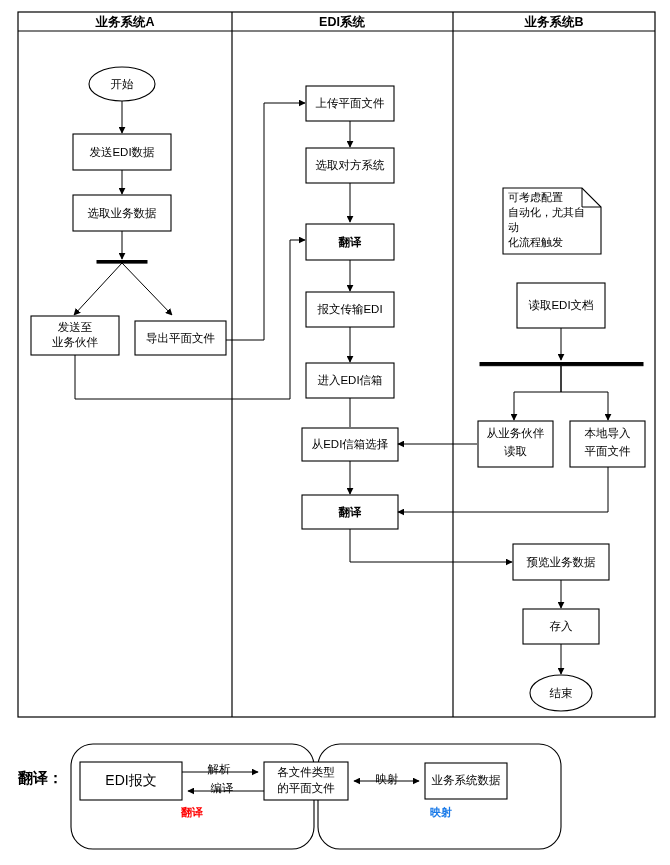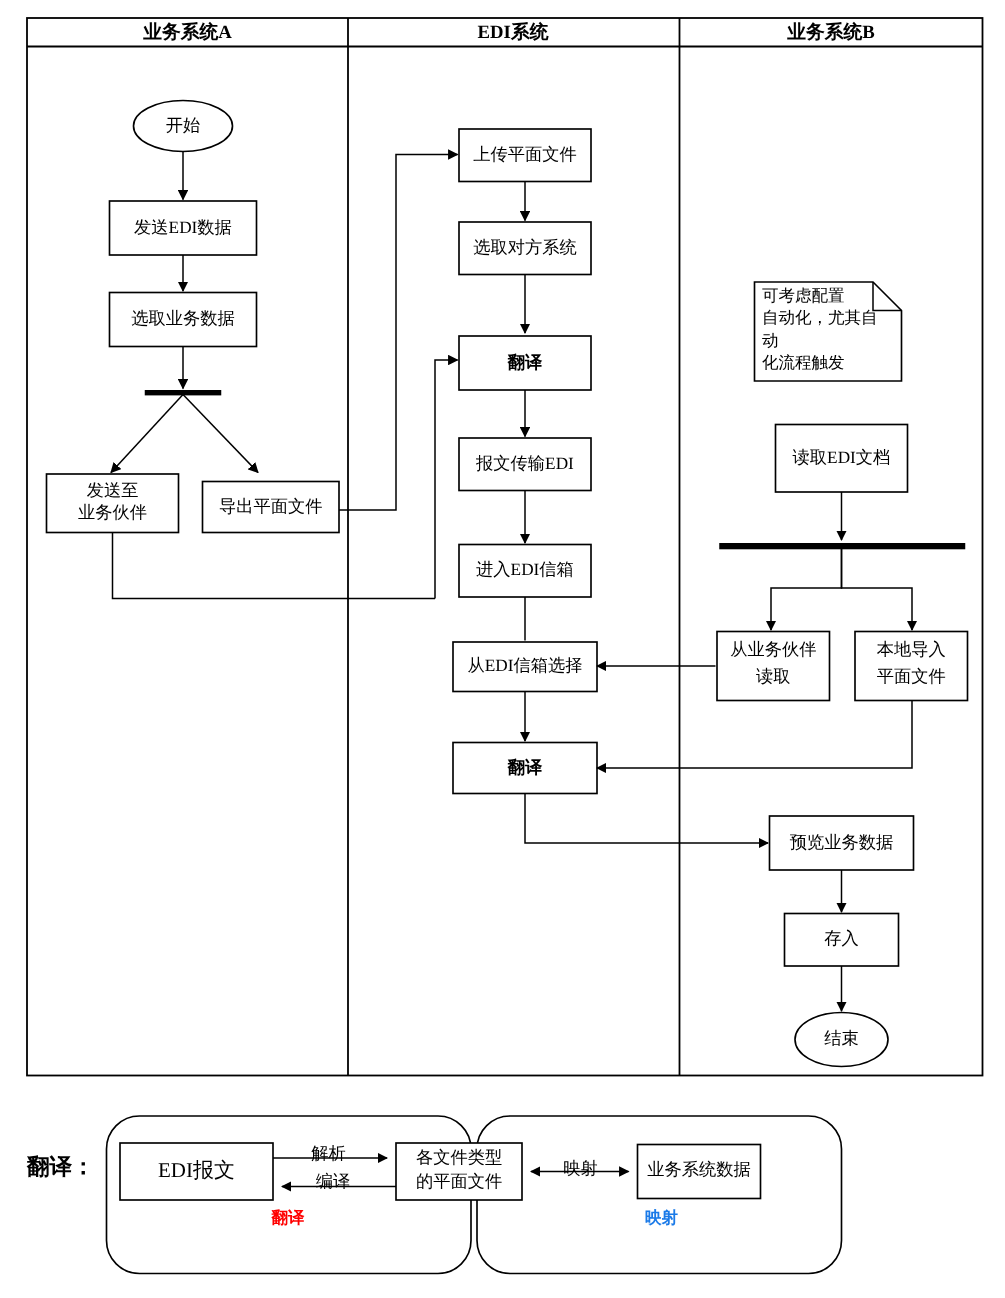--- a/index.html
+++ b/index.html
@@ -1,17 +1,17 @@
 <!DOCTYPE html>
 <html><head>
 <meta charset="utf-8">
 <style>
   html,body{margin:0;padding:0;background:#ffffff;}
   body{width:670px;height:865px;font-family:"Liberation Sans","DejaVu Sans",sans-serif;overflow:hidden;}
-  #root{position:relative;width:670px;height:865px;font-family:Liberation Serif, serif;}
+  #root{position:relative;width:670px;height:865px;}
   svg#flow{position:absolute;left:0;top:0;width:670px;height:865px;}
   .ln{stroke:#000;stroke-width:1;fill:none;}
   .frame{stroke:#000;stroke-width:1.2;fill:none;}
   .nodebox{fill:#ffffff;stroke:#000;stroke-width:1.1;}
   .forkbar{fill:#000;stroke:#000;}
   .lane-title{font-size:12.5px;font-weight:bold;fill:#000;text-anchor:middle;dominant-baseline:middle;}
   .nlabel{font-size:11.5px;fill:#000;text-anchor:middle;dominant-baseline:middle;}
   .nlabel.bold{font-weight:bold;}
   .notetext{font-size:11px;fill:#000;text-anchor:start;dominant-baseline:middle;}
   .edgelabel{font-size:11.5px;fill:#000;text-anchor:middle;dominant-baseline:middle;}

